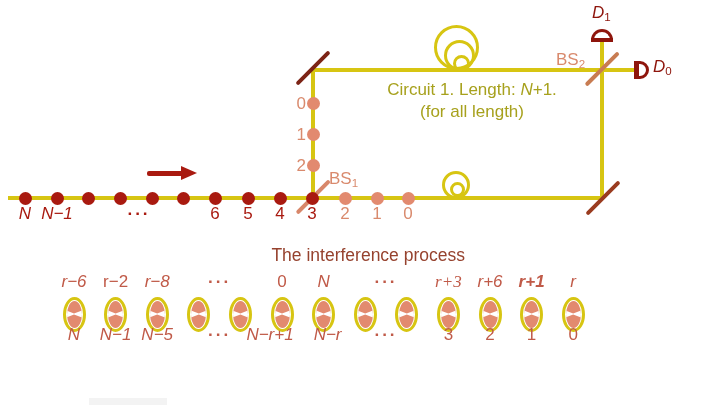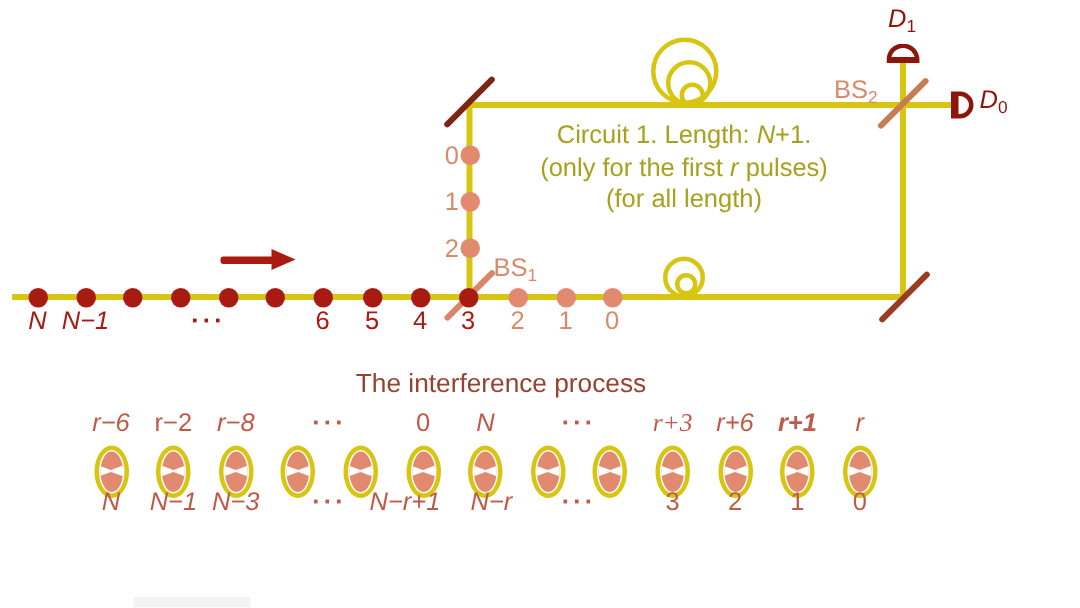--- a/index.html
+++ b/index.html
@@ -50,24 +50,24 @@
   .bs1-label{left:329px;top:170px;color:var(--salmon-label);}
   .bs2-label{left:556px;top:51px;color:var(--salmon-label);}
   .dots-mark{letter-spacing:2px;font-weight:bold;}
   
   .arrow-shaft{position:absolute;left:147px;top:171px;width:36px;height:4.5px;
     background:var(--dark-red);border-radius:2px;}
   .arrow-head{position:absolute;left:181px;top:166px;width:0;height:0;
     border-left:16px solid var(--dark-red);
     border-top:7.5px solid transparent;border-bottom:7.5px solid transparent;}
   
-  .note{position:absolute;left:336px;top:79px;width:240px;text-align:center;
+  .note{position:absolute;left:352px;top:79px;width:240px;text-align:center;
     color:var(--olive-text);font-size:17px;line-height:21.5px;}
   
-  .intf-title{position:absolute;left:214px;top:245px;width:240px;text-align:center;
+  .intf-title{position:absolute;left:225px;top:245px;width:240px;text-align:right;
     font-size:17.5px;color:var(--title-brown);}
   .ell{position:absolute;width:23px;height:35px;border:3.5px solid var(--yellow);
     border-radius:50%;background:#fff;box-sizing:border-box;}
   .ell-inner{position:absolute;left:1px;right:1px;top:1px;bottom:1px;
     border-radius:50%;background:var(--salmon);overflow:hidden;}
   .bowtie{position:absolute;left:-1px;right:-1px;top:36%;height:28%;background:#fff;
     -webkit-clip-path:polygon(0 0,50% 42%,100% 0,100% 100%,50% 58%,0 100%);
     clip-path:polygon(0 0,50% 42%,100% 0,100% 100%,50% 58%,0 100%);}
   
   .gray-bar{position:absolute;left:89px;top:398px;width:78px;height:10px;background:#f3f3f3;}
@@ -101,21 +101,20 @@
     <div class="lbl d1-label"><span>D</span><span class="sub">1</span></div>
     <div class="lbl d0-label"><span>D</span><span class="sub">0</span></div>
     <div class="lbl bs2-label"><span>BS</span><span class="sub">2</span></div>
     <div class="lbl bs1-label"><span>BS</span><span class="sub">1</span></div>
 
     <div class="arrow-shaft"></div>
     <div class="arrow-head"></div>
 
     <div id="circuit-note" class="note">
         <div class="note-line"><span>Circuit 1. Length: </span><span style="font-style: italic;">N</span><span>+1.</span></div>
-        <div class="note-line"><span>(only for the first </span><span style="font-style: italic;">r</span><span> pulses)</span></div>
         <div class="note-line"><span>(for all length)</span></div>
       </div>
   <div class="dot dark" style="left: 18.5px; top: 191.5px;"></div>
       <div class="dot dark" style="left: 50.5px; top: 191.5px;"></div>
       <div class="dot dark" style="left: 81.5px; top: 191.5px;"></div>
       <div class="dot dark" style="left: 113.5px; top: 191.5px;"></div>
       <div class="dot dark" style="left: 145.5px; top: 191.5px;"></div>
       <div class="dot dark" style="left: 176.5px; top: 191.5px;"></div>
       <div class="dot dark" style="left: 208.5px; top: 191.5px;"></div>
       <div class="dot dark" style="left: 241.5px; top: 191.5px;"></div>
@@ -157,21 +156,21 @@
         </div>
       </div>
       <div class="lbl brick" style="left: 115.6px; top: 273px; transform: translateX(-50%);">r−2</div>
       <div class="lbl brick" style="font-style: italic; left: 115.6px; top: 326px; transform: translateX(-50%);">N−1</div>
       <div class="ell" style="left: 145.7px; top: 296.5px;">
         <div class="ell-inner">
           <div class="bowtie"></div>
         </div>
       </div>
       <div class="lbl brick" style="font-style: italic; left: 157.2px; top: 273px; transform: translateX(-50%);">r−8</div>
-      <div class="lbl brick" style="font-style: italic; left: 157.2px; top: 326px; transform: translateX(-50%);">N−3</div>
+      <div class="lbl brick" style="font-style: italic; left: 157.2px; top: 326px; transform: translateX(-50%);">N−5</div>
       <div class="ell" style="left: 187.3px; top: 296.5px;">
         <div class="ell-inner">
           <div class="bowtie"></div>
         </div>
       </div>
       <div class="ell" style="left: 228.9px; top: 296.5px;">
         <div class="ell-inner">
           <div class="bowtie"></div>
         </div>
       </div>

